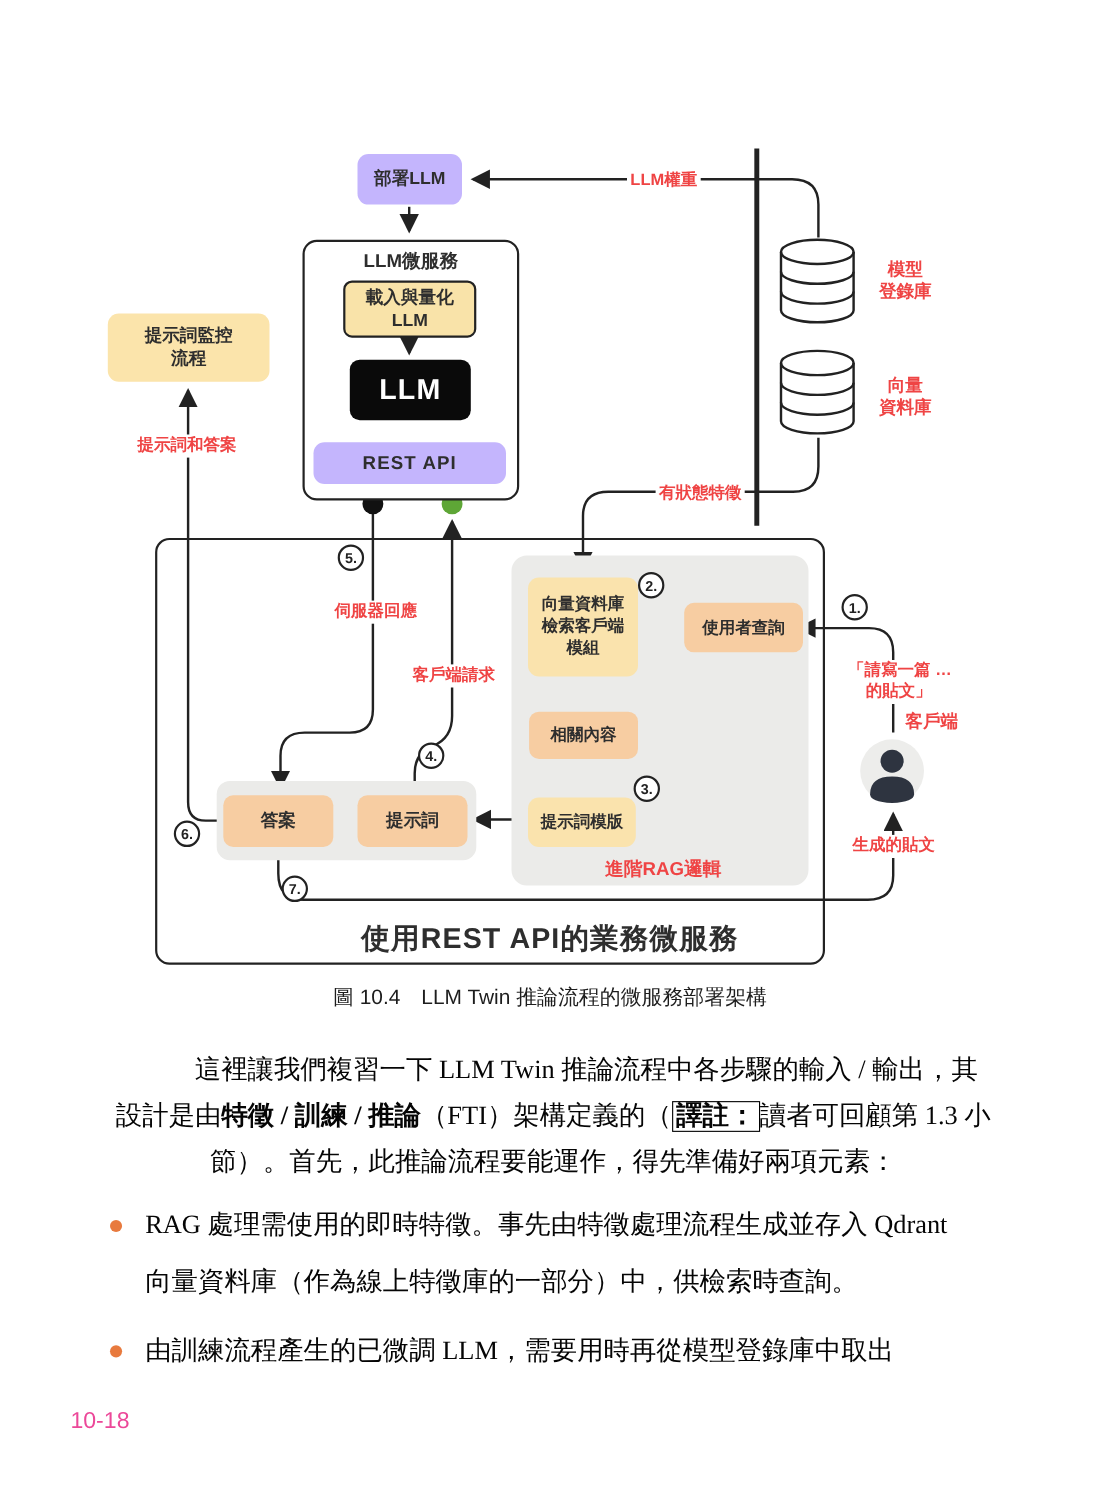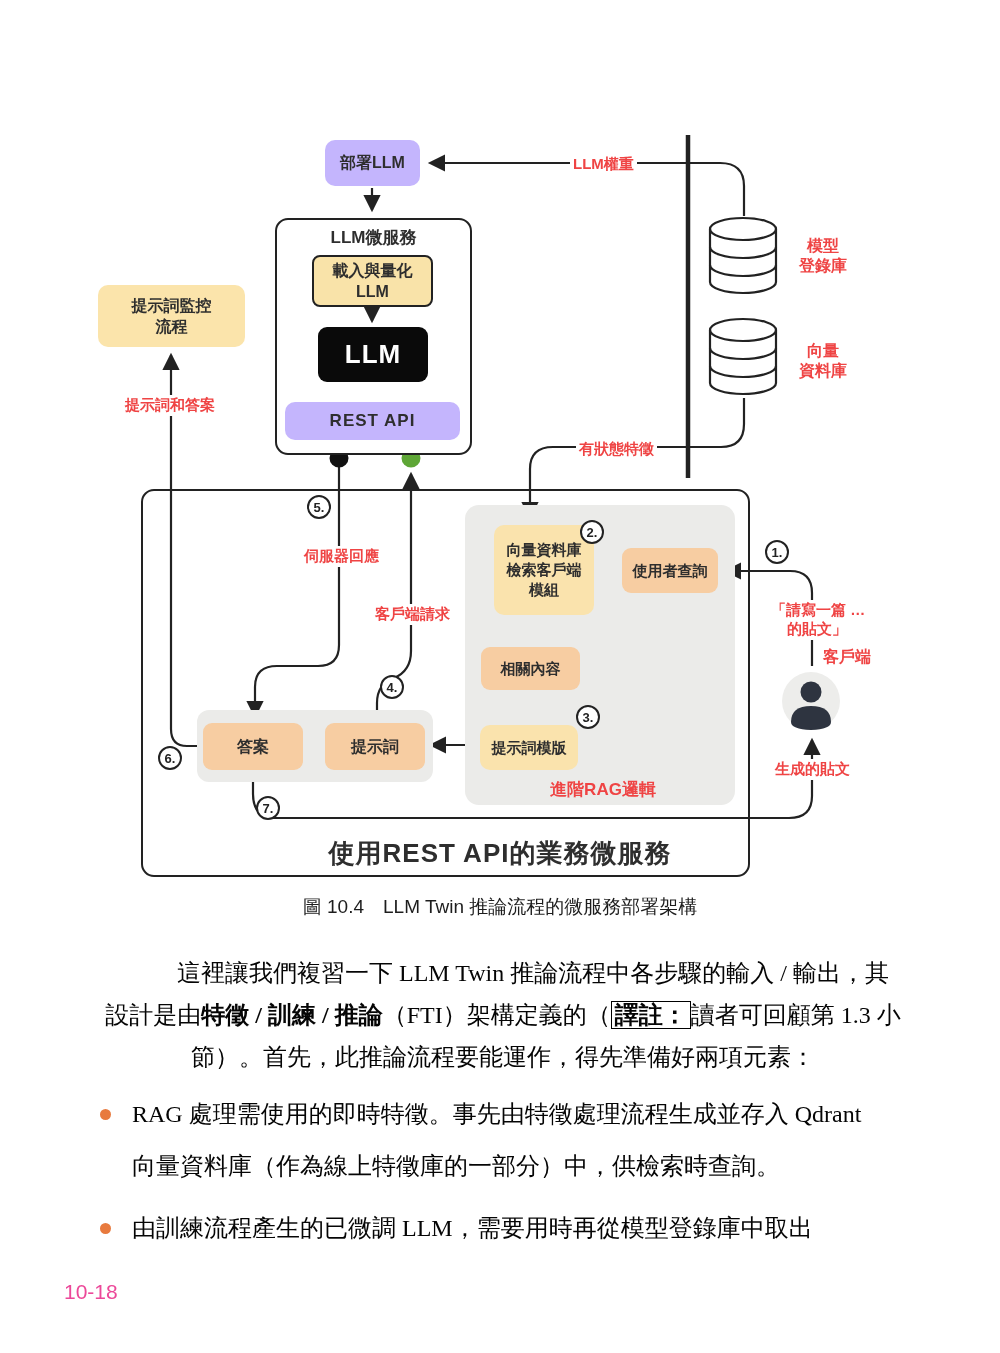--- a/index.html
+++ b/index.html
@@ -149,35 +149,35 @@
     </div>
     <div class="dbox green" style="left:285px;top:402px;width:175px;height:38px;font-size:17px;letter-spacing:1px;">
       <span>REST API</span>
     </div>
 
     <div class="dbox yellow" style="left:98px;top:285px;width:147px;height:62px;font-size:16px;background:#fbe4ab;">
       <div>提示詞監控</div>
       <div>流程</div>
     </div>
     <div class="lbl" style="left:122px;top:395px;">提示詞和答案</div>
-    <div class="lbl" style="left:576px;top:439px;">有狀態特徵</div>
+    <div class="lbl" style="left:596px;top:439px;">有狀態特徵</div>
 
     <div class="dbox outline" style="left:141px;top:489px;width:609px;height:388px;background:transparent;"></div>
     <div class="bigtitle" style="top:836px;">使用REST API的業務微服務</div>
 
     <div class="panel" style="left:465px;top:505px;width:270px;height:300px;"></div>
     <div class="lbl nobg" style="left:465px;top:778px;width:270px;font-size:17px;">進階RAG邏輯</div>
     <div class="panel" style="left:197px;top:710px;width:236px;height:72px;border-radius:12px;"></div>
 
-    <div class="dbox yellow" style="left:480px;top:525px;width:100px;height:90px;font-size:15px;margin-left:14px;">
+    <div class="dbox yellow" style="left:480px;top:525px;width:100px;height:90px;font-size:15px;">
       <div>向量資料庫</div>
       <div>檢索客戶端</div>
       <div>模組</div>
     </div>
-    <div class="dbox orange" style="left:622px;top:548px;width:96px;height:45px;font-size:15px;">
+    <div class="dbox orange" style="left:622px;top:548px;width:108px;height:45px;font-size:15px;">
       <span>使用者查詢</span>
     </div>
     <div class="dbox orange" style="left:481px;top:647px;width:99px;height:43px;font-size:15px;">
       <span>相關內容</span>
     </div>
     <div class="dbox yellow" style="left:480px;top:725px;width:98px;height:45px;font-size:15px;">
       <span>提示詞模版</span>
     </div>
     <div class="dbox orange" style="left:203px;top:723px;width:100px;height:47px;font-size:16px;">
       <span>答案</span>

